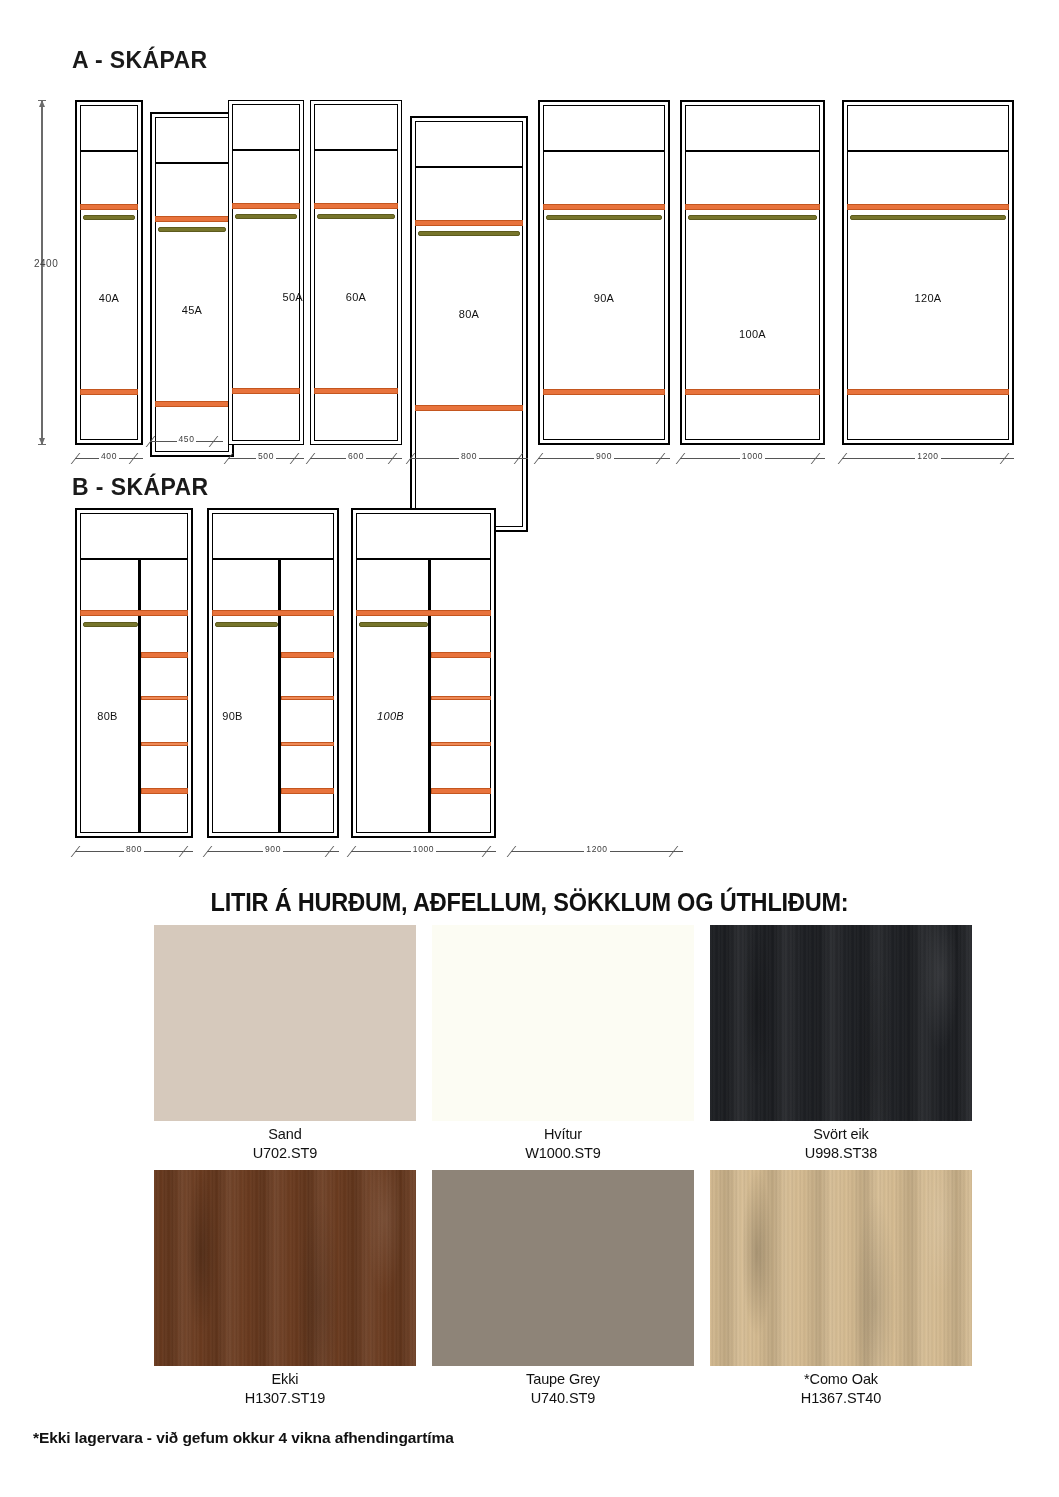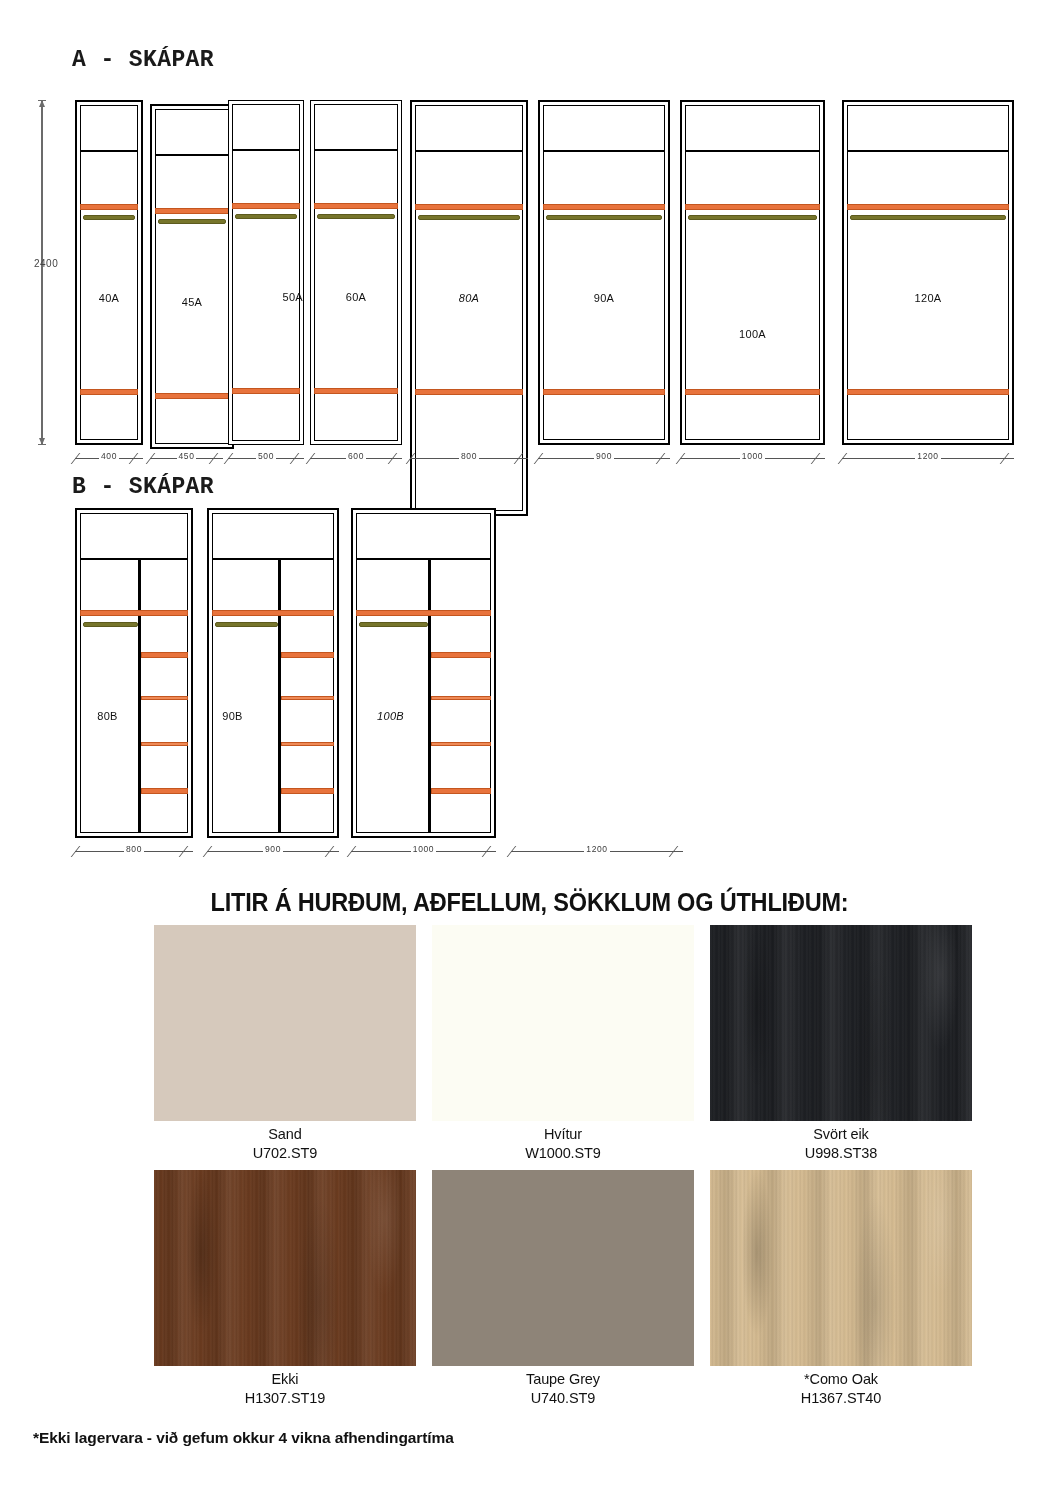--- a/index.html
+++ b/index.html
@@ -11,21 +11,21 @@
     width: 1059px;
     height: 1497px;
     font-family: "Liberation Sans", sans-serif;
     color: #000;
     position: relative;
     overflow: hidden;
   }
 
   
   .sec-heading {
-    font-family: Liberation Mono, monospace;
+    font-family: Liberation Sans, sans-serif;
     font-weight: bold;
     font-size: 23px;
     letter-spacing: 0.4px;
     color: #1a1a1a;
   }
   #heading-a { position: absolute; left: 72px; top: 47px; }
   #heading-b { position: absolute; left: 72px; top: 474px; }
 
   
   .drawing {
@@ -263,29 +263,29 @@
       <div class="rail" style="left: 6px; right: 6px; top: 113px;"></div>
       <div class="shelf" style="left: 3px; right: 3px; top: 287px;"></div>
       <div class="cab-label" style="top: 190px;">40A</div>
     </div>
     <div class="hdim" style="left: 75px; width: 68px; top: 360px;">
       <div class="line"></div>
       <div class="tick-l"></div>
       <div class="tick-r"></div>
       <div class="txt"><span>400</span></div>
     </div>
-    <div class="cab heavy" style="left: 150px; top: 12px; width: 84px; height: 345px;">
+    <div class="cab heavy" style="left: 150px; top: 20px; width: 84px; height: 345px;">
       <div class="cab-inner"></div>
       <div class="shelf-top" style="top: 48px;"></div>
       <div class="shelf" style="left: 3px; right: 3px; top: 102px;"></div>
       <div class="rail" style="left: 6px; right: 6px; top: 113px;"></div>
       <div class="shelf" style="left: 3px; right: 3px; top: 287px;"></div>
       <div class="cab-label" style="top: 190px;">45A</div>
     </div>
-    <div class="hdim" style="left: 150px; width: 73px; top: 360px;">
+    <div class="hdim" style="left: 150px; width: 73px; top: 343px;">
       <div class="line"></div>
       <div class="tick-l"></div>
       <div class="tick-r"></div>
       <div class="txt"><span>450</span></div>
     </div>
     <div class="cab" style="left: 228px; top: 8px; width: 76px; height: 345px;">
       <div class="cab-inner"></div>
       <div class="shelf-top" style="top: 48px;"></div>
       <div class="shelf" style="left: 3px; right: 3px; top: 102px;"></div>
       <div class="rail" style="left: 6px; right: 6px; top: 113px;"></div>
@@ -305,21 +305,21 @@
       <div class="rail" style="left: 6px; right: 6px; top: 113px;"></div>
       <div class="shelf" style="left: 3px; right: 3px; top: 287px;"></div>
       <div class="cab-label" style="top: 190px;">60A</div>
     </div>
     <div class="hdim" style="left: 310px; width: 92px; top: 360px;">
       <div class="line"></div>
       <div class="tick-l"></div>
       <div class="tick-r"></div>
       <div class="txt"><span>600</span></div>
     </div>
-    <div class="cab heavy" style="left: 410px; top: 8px; width: 118px; height: 416px; font-style: italic;">
+    <div class="cab heavy" style="left: 410px; top: 24px; width: 118px; height: 416px;">
       <div class="cab-inner"></div>
       <div class="shelf-top" style="top: 48px;"></div>
       <div class="shelf" style="left: 3px; right: 3px; top: 102px;"></div>
       <div class="rail" style="left: 6px; right: 6px; top: 113px;"></div>
       <div class="shelf" style="left: 3px; right: 3px; top: 287px;"></div>
       <div class="cab-label" style="top: 190px;">80A</div>
     </div>
     <div class="hdim" style="left: 410px; width: 118px; top: 360px;">
       <div class="line"></div>
       <div class="tick-l"></div>

